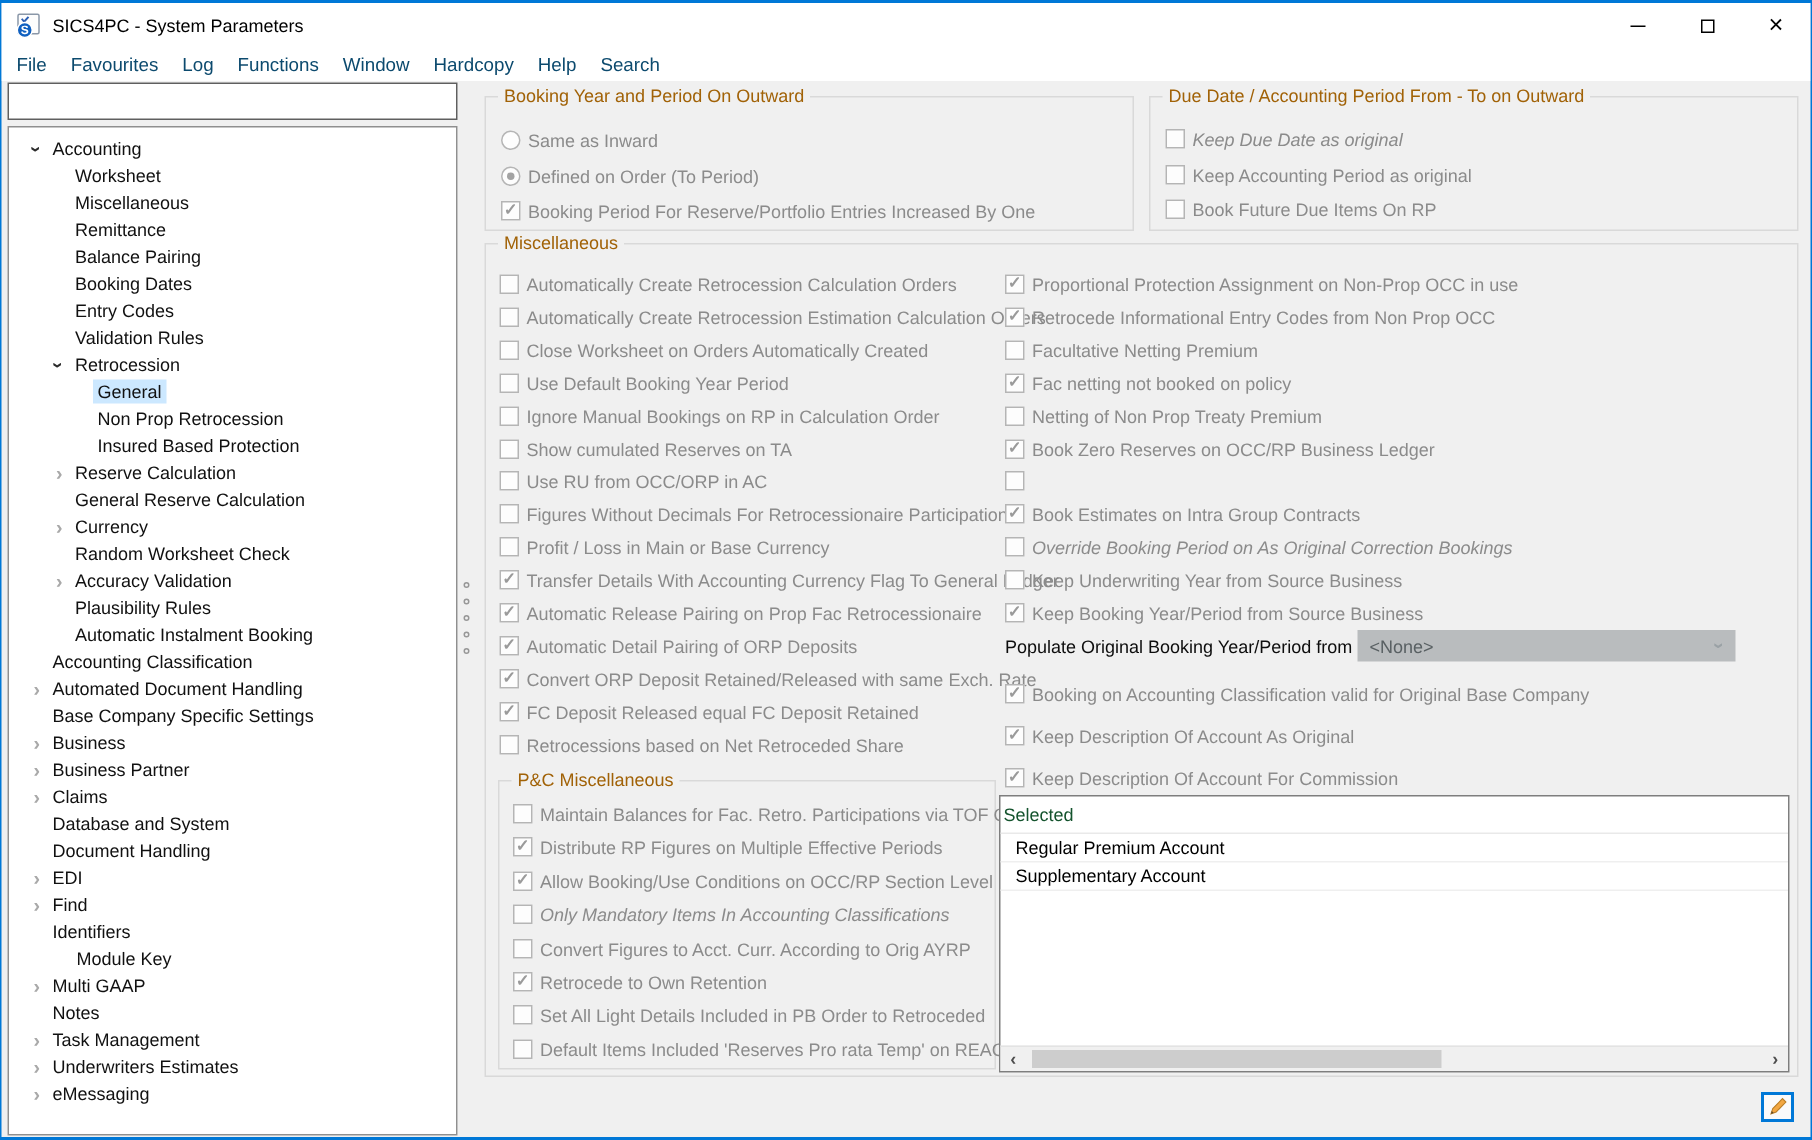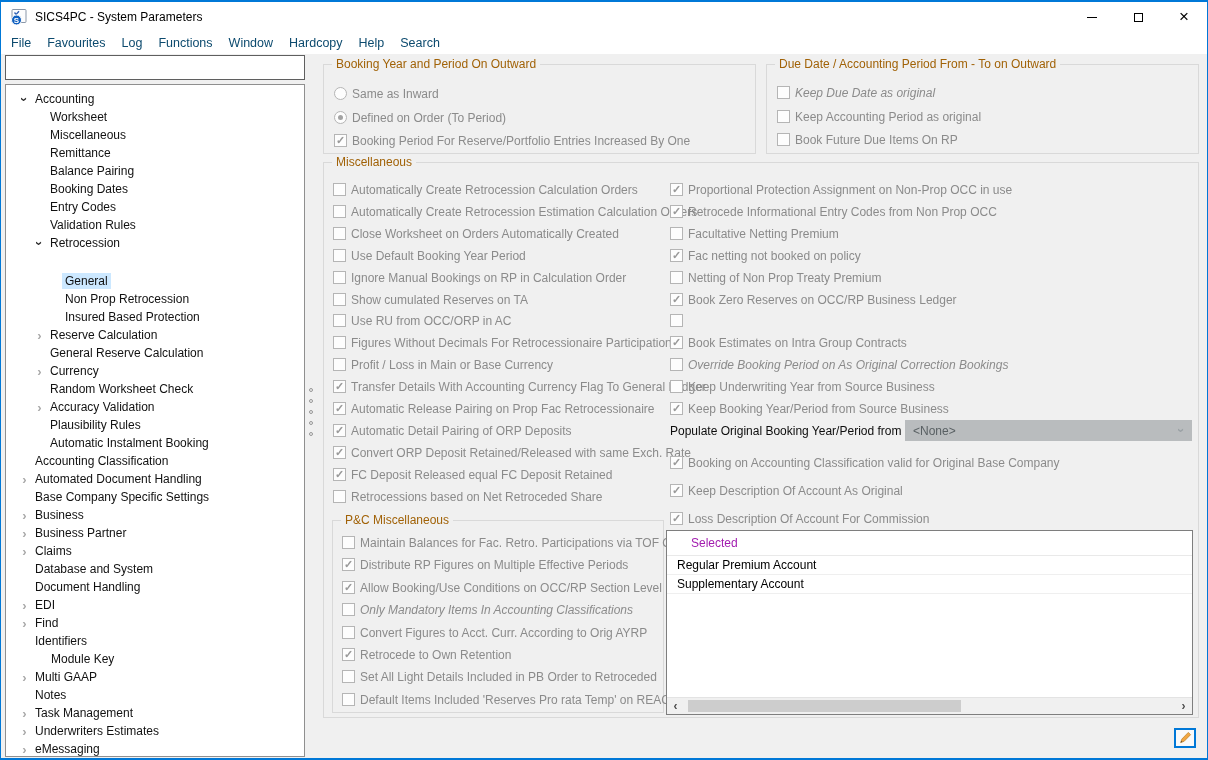--- a/index.html
+++ b/index.html
@@ -40,25 +40,25 @@
   #grp-misc{left:322px;top:160px;width:876px;height:556px}
   #pnc-group{left:8px;top:357px;width:332px;height:193px}
   
   .opt-row{position:absolute;display:flex;align-items:center;height:15px;white-space:nowrap}
   .opt-label{margin-left:5px;font-size:12px;color:#8b8b8b}
   .checkbox{width:13px;height:13px;border:1px solid #b5b5b5;background:#fdfdfd;font-size:11px;line-height:11px;text-align:center;color:#9a9a9a;flex:none;font-weight:bold}
   .radio{width:13px;height:13px;border:1px solid #b5b5b5;background:#fdfdfd;border-radius:50%;position:relative;flex:none}
   .radio.checked::after{content:"";position:absolute;left:3px;top:3px;width:5px;height:5px;border-radius:50%;background:#a3a3a3}
   
   #populate-label{position:absolute;left:346px;top:261px;font-size:12px;color:#0d0d0d;white-space:nowrap}
-  #populate-select{position:absolute;left:581px;top:257px;width:287px;height:21px;background:#b9bcbe;display:flex;align-items:center;padding-left:8px;font-size:12px;color:#596063}
+  #populate-select{position:absolute;left:581px;top:257px;width:252px;height:21px;background:#b9bcbe;display:flex;align-items:center;padding-left:8px;font-size:12px;color:#596063}
   #populate-chev{position:absolute;right:9px;top:3px;color:#9aa1a5;font-size:13px;transform:rotate(90deg);font-weight:bold}
   
   #selected-list{position:absolute;left:342px;top:367px;width:527px;height:185px;background:#fff;border:1px solid #7e7e7e}
-  #list-header{height:25px;line-height:25px;padding-left:24px;font-size:12px;color:#a21caf;border-bottom:1px solid #e9e9e9}
+  #list-header{height:25px;line-height:25px;padding-left:2px;font-size:12px;color:#14532d;border-bottom:1px solid #e9e9e9}
   .list-row{height:19px;line-height:19px;padding-left:10px;font-size:12px;color:#000;border-bottom:1px solid #efefef}
   
   #hscroll{position:absolute;left:0;right:0;bottom:0;height:17px;background:#f0f0f0;border-top:1px solid #e3e3e3}
   .hs-arrow{position:absolute;top:0;width:17px;height:16px;display:flex;align-items:center;justify-content:center;color:#4d4d4d;font-size:12px;font-weight:bold}
   #hs-left{left:0}
   #hs-right{right:0}
   #hs-thumb{position:absolute;left:21px;top:2px;width:273px;height:12px;background:#cdcdcd}
   
   #edit-button{position:absolute;right:11px;bottom:10px;width:22px;height:20px;border:2px solid #0078d7;background:#fafafa;display:flex;align-items:center;justify-content:center}
 </style>
@@ -133,21 +133,21 @@
         <span class="tree-label">Entry Codes</span>
       </div>
       <div class="tree-row" style="padding-left: 26px;">
         <span class="tw-chev"></span>
         <span class="tree-label">Validation Rules</span>
       </div>
       <div class="tree-row" style="padding-left: 26px;">
         <span class="tw-chev"><span class="chev-exp">›</span></span>
         <span class="tree-label">Retrocession</span>
       </div>
-      <div class="tree-row" style="padding-left: 41px; margin-top: 20px;">
+      <div class="tree-row" style="padding-left: 41px;">
         <span class="tw-chev"></span>
         <span class="tree-label selected">General</span>
       </div>
       <div class="tree-row" style="padding-left: 41px;">
         <span class="tw-chev"></span>
         <span class="tree-label">Non Prop Retrocession</span>
       </div>
       <div class="tree-row" style="padding-left: 41px;">
         <span class="tw-chev"></span>
         <span class="tree-label">Insured Based Protection</span>
@@ -453,21 +453,21 @@
       <div class="opt-row" style="left: 346px; top: 292px;">
         <span class="checkbox checked">✓</span>
         <span class="opt-label">Booking on Accounting Classification valid for Original Base Company</span>
       </div>
       <div class="opt-row" style="left: 346px; top: 320px;">
         <span class="checkbox checked">✓</span>
         <span class="opt-label">Keep Description Of Account As Original</span>
       </div>
       <div class="opt-row" style="left: 346px; top: 348px;">
         <span class="checkbox checked">✓</span>
-        <span class="opt-label">Loss Description Of Account For Commission</span>
+        <span class="opt-label">Keep Description Of Account For Commission</span>
       </div>
     </div>
 
   <div id="edit-button">
     <svg width="14" height="14" viewBox="0 0 16 16">
       <path d="M3 13.2l1.4-4L11.8 1.6 14.4 4.2 7 11.8 3 13.2z" fill="#f2a742" stroke="#b97d25" stroke-width="0.8"></path>
       <path d="M3 13.2l.7-2.1 1.4 1.4-2.1.7z" fill="#5d4a2f"></path>
     </svg>
   </div>
 

